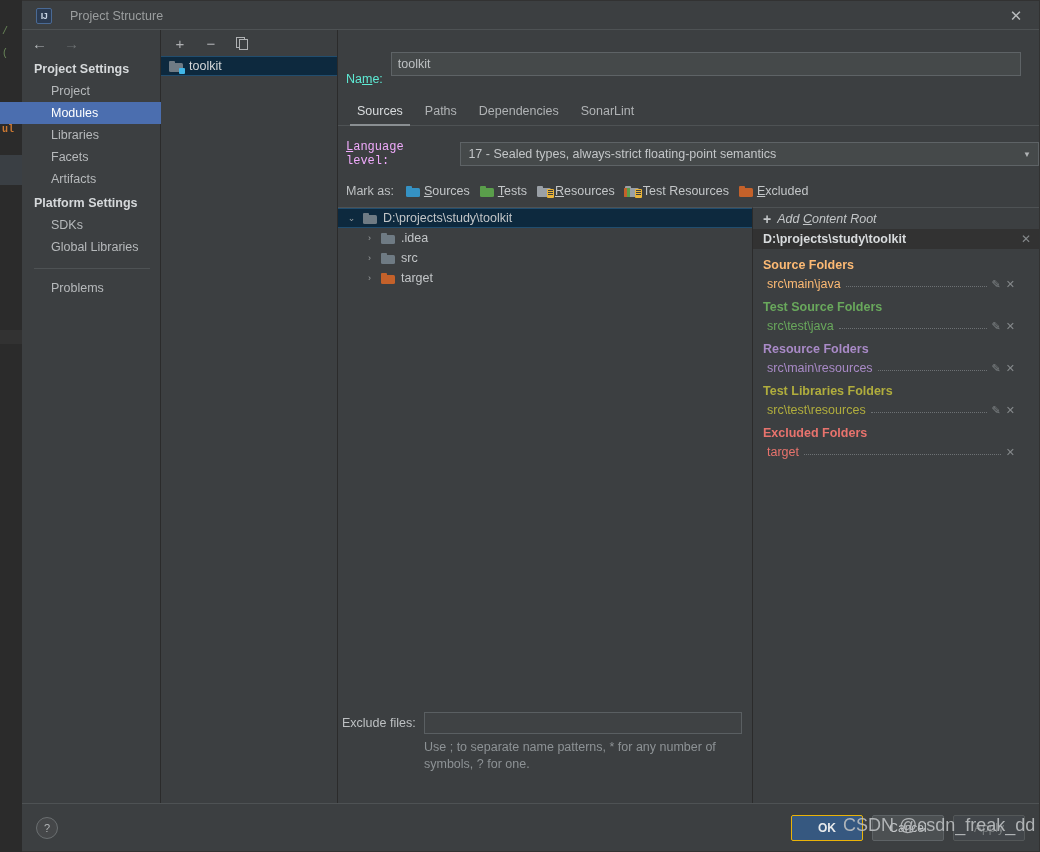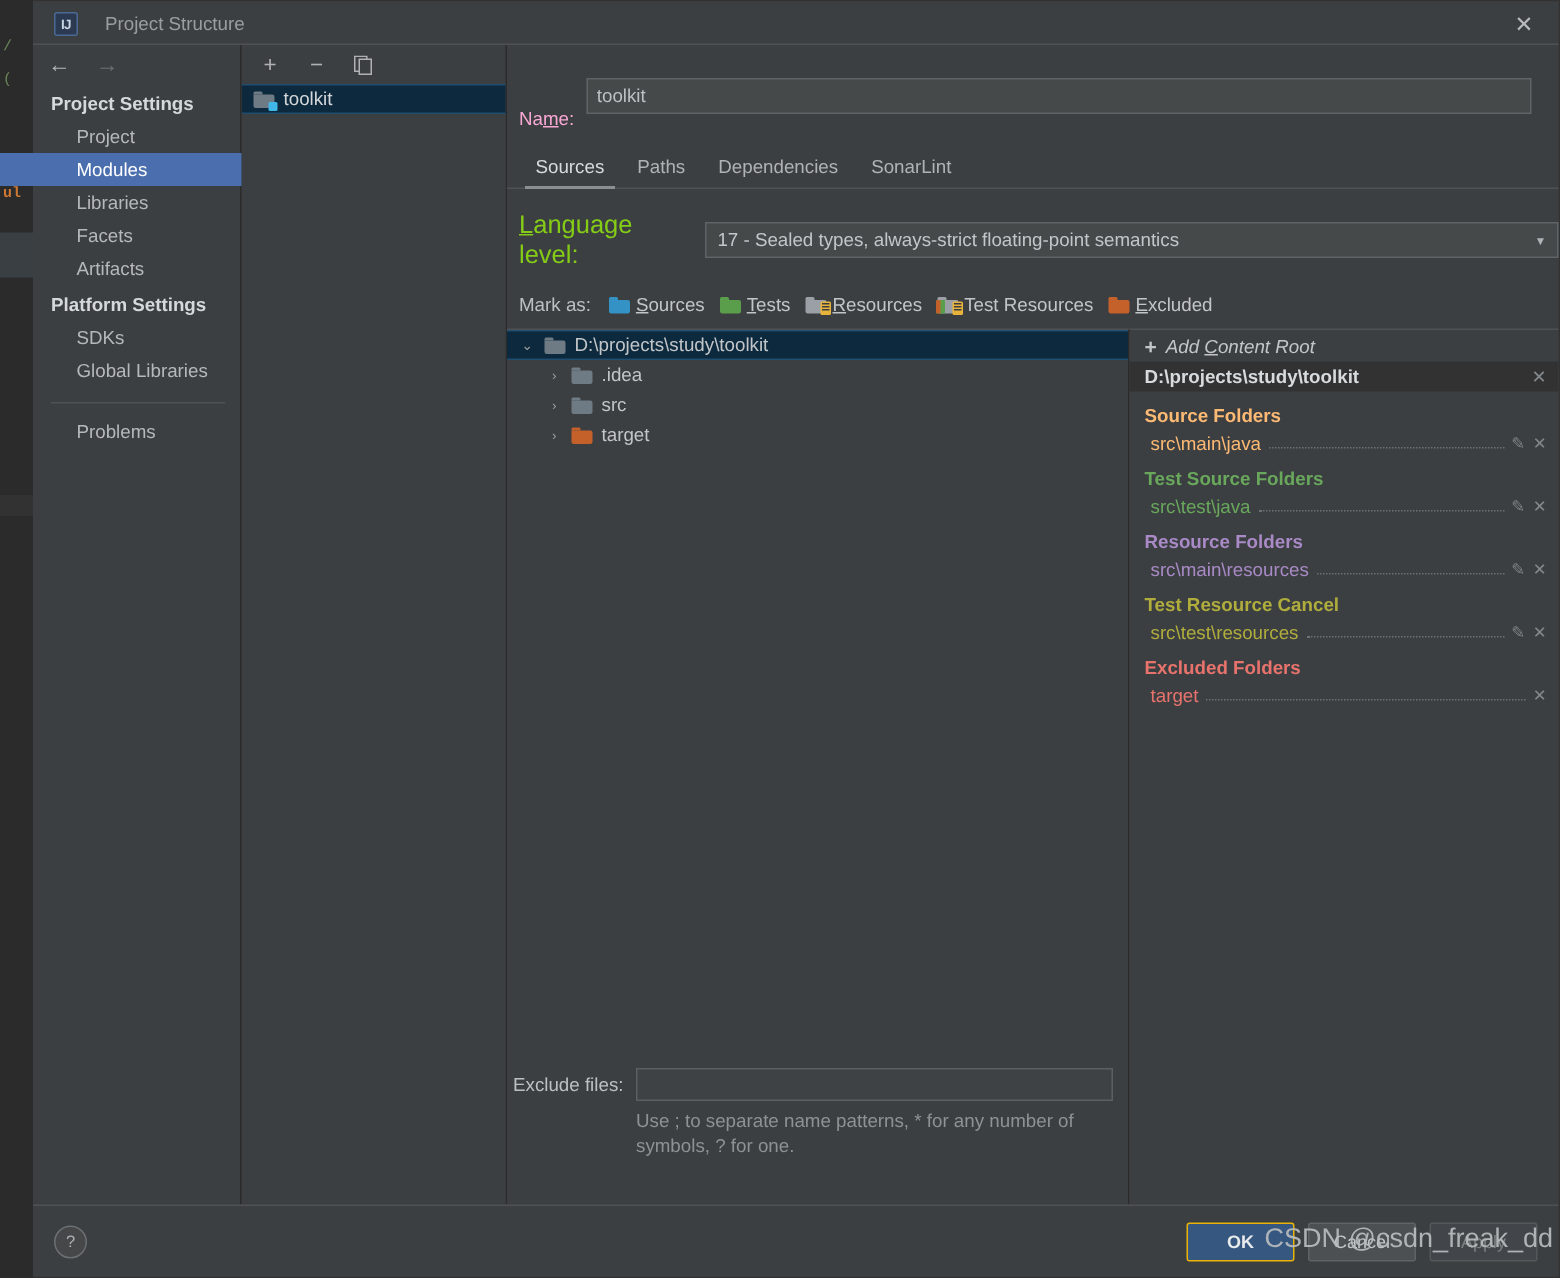--- a/index.html
+++ b/index.html
@@ -181,21 +181,21 @@
     flex: 1 1 auto; background: #3c3f41;
     display: flex; flex-direction: column; min-width: 0;
     position: relative;
   }
 
   
   #name-row {
     display: flex; align-items: center;
     padding: 12px 18px 0 8px; gap: 8px;
   }
-  #name-label { font-size: 12.5px; color: #f9a8d4; margin-top: 30px; }
+  #name-label { font-size: 12.5px; color: #5eead4; margin-top: 30px; }
   #name-label u { text-decoration: underline; }
   #name-input {
     flex: 1 1 auto; height: 24px;
     background: #45494a; border: 1px solid #5e6366;
     color: #bdc0c2; font-size: 12.5px;
     padding: 0 6px;
     font-family: "Liberation Sans", sans-serif;
   }
 
   
@@ -214,21 +214,21 @@
   .tab-item.active::after {
     content: ''; position: absolute; left: 4px; right: 4px; bottom: -1px;
     height: 2px; background: #8a8f92;
   }
 
   
   #lang-row {
     display: flex; align-items: center; gap: 7px;
     padding: 14px 0 0 8px;
   }
-  #lang-label { font-size: 17px; color: #84cc16; }
+  #lang-label { font-size: 12px; color: #f0abfc; font-family: Liberation Mono, monospace; }
   #lang-label u { text-decoration: underline; }
   #lang-select {
     width: 582px; height: 24px;
     background: #45494a; border: 1px solid #5e6366;
     display: flex; align-items: center; justify-content: space-between;
     padding: 0 7px; cursor: pointer;
   }
   #lang-select .val { font-size: 12.5px; color: #c3c6c8; }
   #lang-select .caret { color: #b0b3b5; font-size: 8px; }
 
@@ -311,21 +311,21 @@
   }
   .root-header .path { font-size: 12.5px; font-weight: bold; color: #d8dbdd; }
   .root-header .x { font-size: 12px; color: #85898b; cursor: pointer; }
 
   .cat { margin-top: 9px; }
   .cat-title {
     font-size: 12.5px; font-weight: bold; padding-left: 10px;
   }
   .cat-row {
     display: flex; align-items: flex-end; gap: 5px;
-    padding: 1px 8px 0 14px; height: 19px;
+    padding: 1px 24px 0 14px; height: 19px;
   }
   .cat-row .p { font-size: 12.5px; white-space: nowrap; }
   .cat-row .dots {
     flex: 1 1 auto; height: 1px;
     border-bottom: 1px dotted #6d7174;
     margin-bottom: 4px;
   }
   .cat-row .pencil { font-size: 11px; color: #7e8385; cursor: pointer; line-height: 14px; }
   .cat-row .x { font-size: 11px; color: #85898b; cursor: pointer; line-height: 14px; }
 
@@ -595,21 +595,21 @@
             <div class="cat-title c-res">Resource Folders</div>
             <div class="cat-row">
               <span class="p c-res">src\main\resources</span>
               <span class="dots"></span>
               <span class="pencil">✎</span>
               <span class="x">✕</span>
             </div>
           </div>
 
           <div class="cat">
-            <div class="cat-title c-tres">Test Resource Cancel</div>
+            <div class="cat-title c-tres">Test Libraries Folders</div>
             <div class="cat-row">
               <span class="p c-tres">src\test\resources</span>
               <span class="dots"></span>
               <span class="pencil">✎</span>
               <span class="x">✕</span>
             </div>
           </div>
 
           <div class="cat">
             <div class="cat-title c-exc">Excluded Folders</div>

